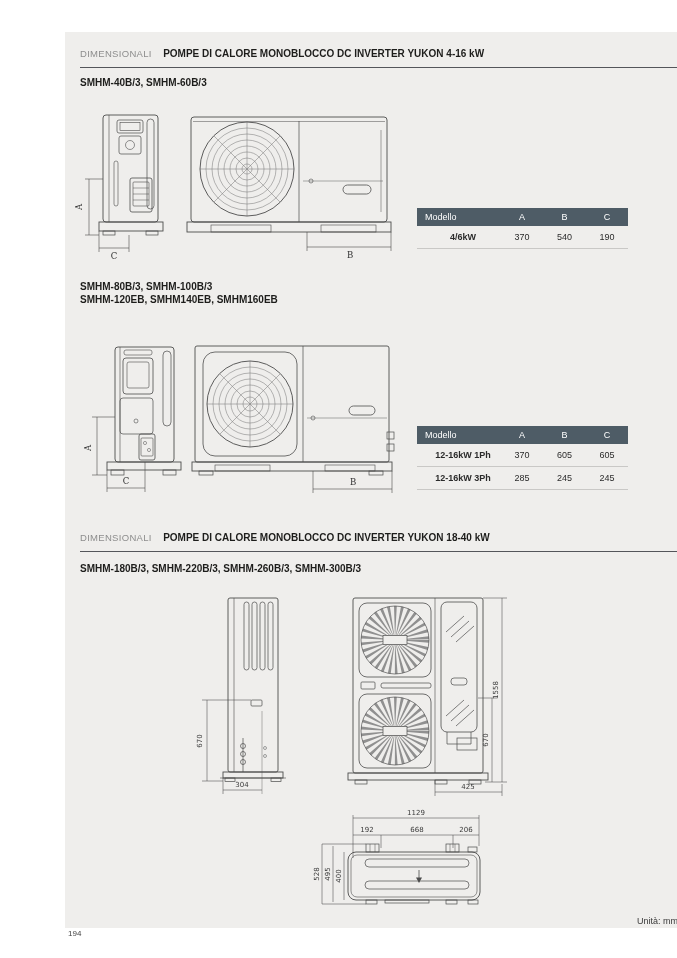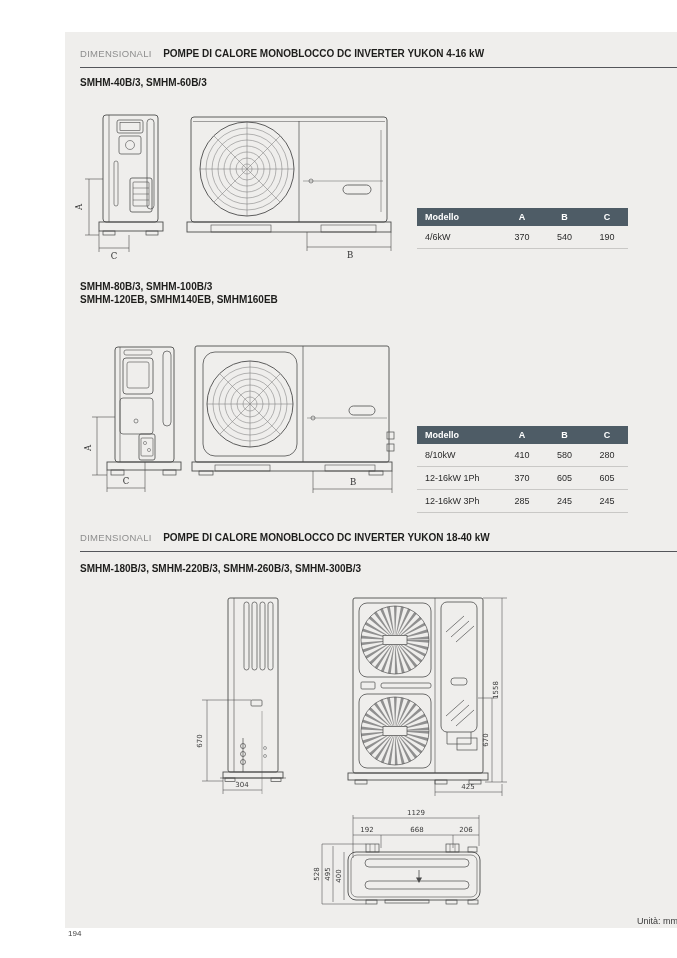--- a/index.html
+++ b/index.html
@@ -6,24 +6,24 @@
   .page{position:relative;width:677px;height:958px;background:#ffffff;
         font-family:"Liberation Sans",sans-serif;overflow:hidden;}
   .panel{position:absolute;left:65px;top:32px;width:626px;height:896px;background:#efeeec;}
   .sec-head{position:absolute;left:15px;right:13px;border-bottom:1px solid #54555a;
             padding-bottom:6px;white-space:nowrap;}
   .kicker{color:#8d8d8d;font-size:9.5px;letter-spacing:.3px;}
   .sec-title{color:#1d1d1b;font-size:10px;font-weight:bold;margin-left:7px;}
   .models{position:absolute;left:15px;color:#1d1d1b;font-size:10px;font-weight:bold;line-height:13px;}
   .dim-table{position:absolute;left:352px;width:211px;font-size:9px;color:#2b2b2b;}
   .dt-head,.dt-row{display:grid;grid-template-columns:84px 42px 43px 42px;align-items:center;}
-  .dt-head{background:#4e5c66;color:#ffffff;font-weight:bold;height:18px;}
+  .dt-head{background:#4e5c66;color:#ffffff;font-weight:normal;height:18px;}
   .dt-row{height:22px;border-bottom:1px solid #c9c8c6;}
   .dt-head>:first-child,.dt-row>:first-child{padding-left:8px;}
-  .dt-row>:first-child{font-weight:normal;}
+  .dt-row>:first-child{font-weight:bold;text-align:center;}
   .num{text-align:center;}
   svg{position:absolute;overflow:visible;}
   .dl{font-size:7px;fill:#3a3a3a;font-family:"DejaVu Sans",sans-serif;}
   .dletter{font-size:8.5px;fill:#2e2e2e;font-family:"DejaVu Serif",serif;}
   .units{position:absolute;right:13px;top:884px;font-size:9px;color:#3a3a3a;}
   .pagenum{position:absolute;left:45px;top:929px;font-size:8px;color:#444;margin-left:23px;}
 </style>
 </head>
 <body>
 
@@ -184,26 +184,20 @@
       <text class="dletter" x="39" y="158" text-anchor="middle">C</text>
       <text class="dletter" x="266" y="159" text-anchor="middle">B</text>
     </svg>
 
     <div class="dim-table" style="top:394px">
       <div class="dt-head">
         <span>Modello</span>
         <span class="num">A</span>
         <span class="num">B</span>
         <span class="num">C</span>
-      </div>
-      <div class="dt-row">
-        <span>8/10kW</span>
-        <span class="num">410</span>
-        <span class="num">580</span>
-        <span class="num">280</span>
       </div>
       <div class="dt-row">
         <span>12-16kW 1Ph</span>
         <span class="num">370</span>
         <span class="num">605</span>
         <span class="num">605</span>
       </div>
       <div class="dt-row">
         <span>12-16kW 3Ph</span>
         <span class="num">285</span>

